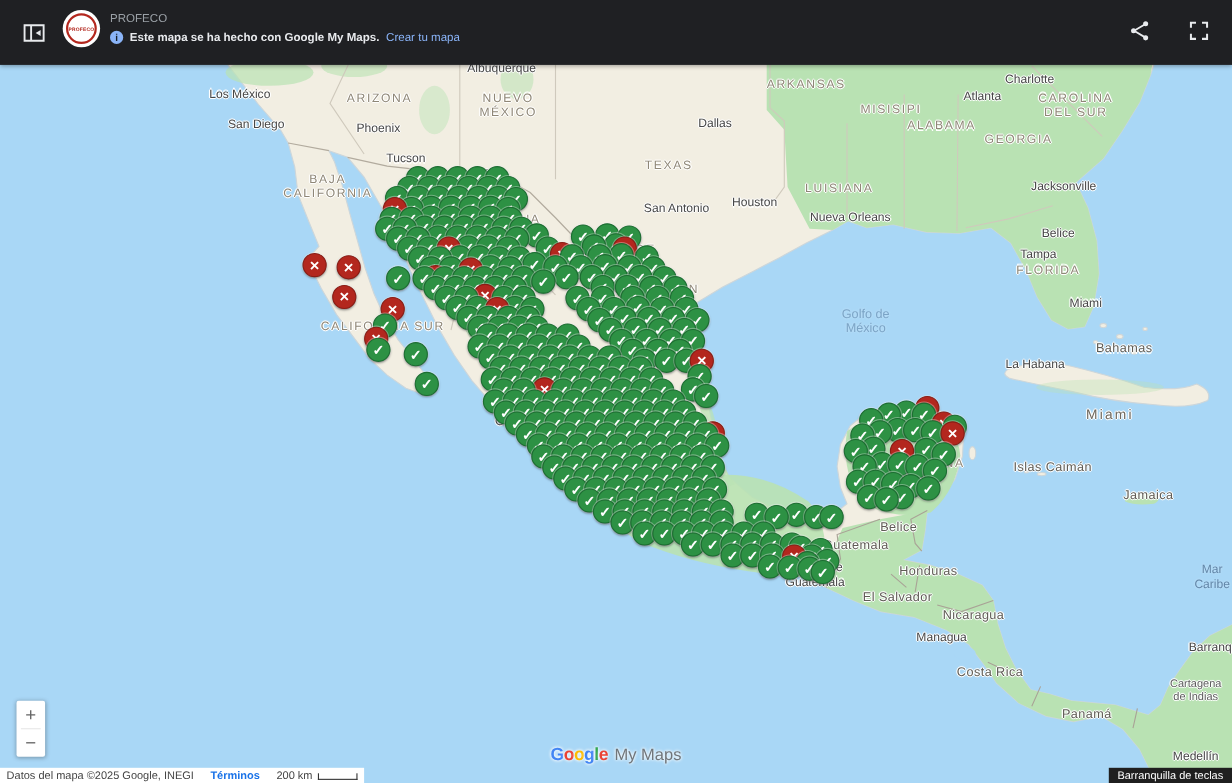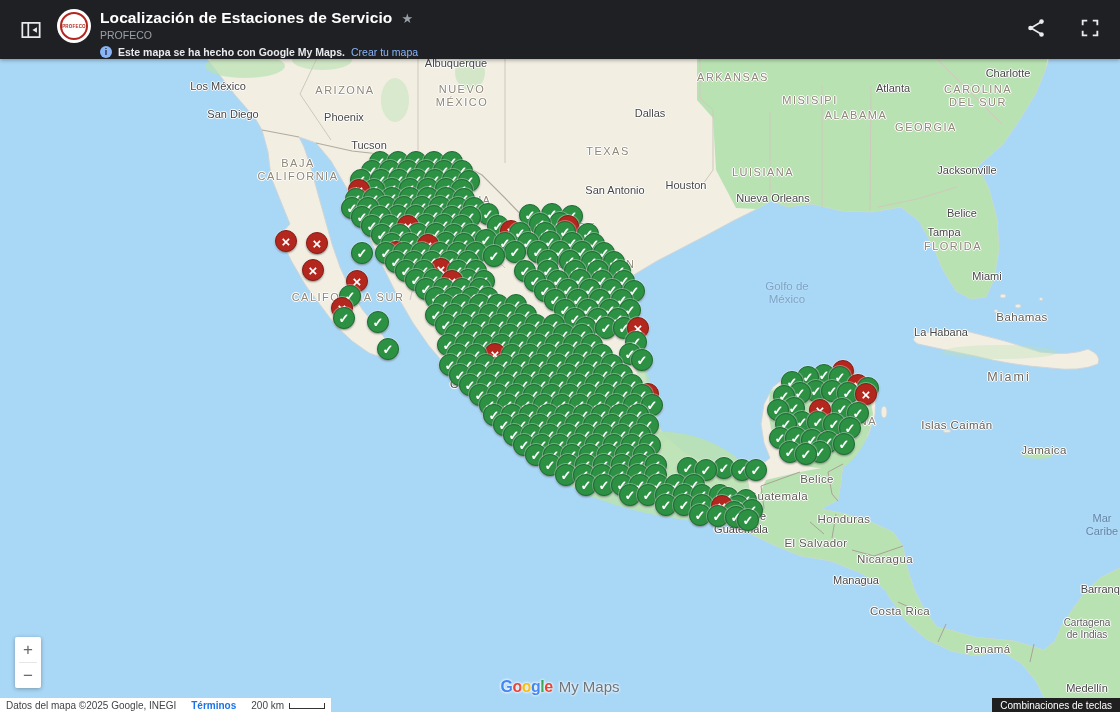--- a/index.html
+++ b/index.html
@@ -151,21 +151,21 @@
       <div class="lbl city" style="left: 650px; top: 113px;">Dallas</div>
       <div class="lbl city" style="left: 615px; top: 190px;">San Antonio</div>
       <div class="lbl city" style="left: 686px; top: 185px;">Houston</div>
       <div class="lbl state" style="left: 733px; top: 77px;">ARKANSAS</div>
       <div class="lbl state" style="left: 763px; top: 172px;">LUISIANA</div>
       <div class="lbl city" style="left: 773px; top: 198px;">Nueva Orleans</div>
       <div class="lbl state" style="left: 810px; top: 100px;">MISISIPI</div>
       <div class="lbl state" style="left: 856px; top: 115px;">ALABAMA</div>
       <div class="lbl city" style="left: 893px; top: 88px;">Atlanta</div>
       <div class="lbl state" style="left: 926px; top: 127px;">GEORGIA</div>
-      <div class="lbl city" style="left: 1008px; top: 73px; text-align: center;">Charlotte</div>
+      <div class="lbl city" style="left: 936px; top: 73px; text-align: center;">Charlotte</div>
       <div class="lbl state" style="left: 978px; top: 96px;">CAROLINA
 DEL SUR</div>
       <div class="lbl city" style="left: 967px; top: 170px;">Jacksonville</div>
       <div class="lbl city" style="left: 962px; top: 213px;">Belice</div>
       <div class="lbl city" style="left: 944px; top: 232px;">Tampa</div>
       <div class="lbl state" style="left: 953px; top: 246px;">FLORIDA</div>
       <div class="lbl city" style="left: 987px; top: 276px;">Miami</div>
       <div class="lbl country" style="left: 1022px; top: 318px;">Bahamas</div>
       <div class="lbl city" style="left: 941px; top: 332px;">La Habana</div>
       <div class="lbl countrylg" style="left: 1009px; top: 377px;">Miami</div>
@@ -586,24 +586,20 @@
       <svg width="26" height="26" viewBox="0 0 24 24">
         <path fill="none" stroke="#e8eaed" stroke-width="1.6" d="M4 5.5h16v13H4z"></path>
         <path stroke="#e8eaed" stroke-width="1.6" d="M9.5 5.5v13"></path>
         <path fill="#e8eaed" d="M17.5 9.5l-4.2 2.5 4.2 2.5z"></path>
       </svg>
     </button>
     <div class="logo">
       <div class="logo-inner">PROFECO</div>
     </div>
     <div class="titles">
-      <div class="trow">
-        <h1>Localización de Estaciones de Servicio</h1>
-        <span class="star">★</span>
-      </div>
       <div class="owner">PROFECO</div>
       <div class="inforow">
         <span class="info-ic">i</span>
         <span class="info-tx">Este mapa se ha hecho con Google My Maps.</span>
         <a class="info-lk">Crear tu mapa</a>
       </div>
     </div>
     <div class="hright">
       <button>
         <svg width="22" height="22" viewBox="0 0 24 24" fill="#e8eaed">
@@ -633,15 +629,15 @@
   </div>
 
   <div class="attr-left">
     <span>Datos del mapa ©2025 Google, INEGI</span>
     <a>Términos</a>
     <span class="scale">
       <span>200 km</span>
       <span class="scalebar"></span>
     </span>
   </div>
-  <button class="attr-right">Combinaciones de teclas</button>
+  <button class="attr-right">Barranquilla de teclas</button>
 
 </div>
 
 </body></html>

